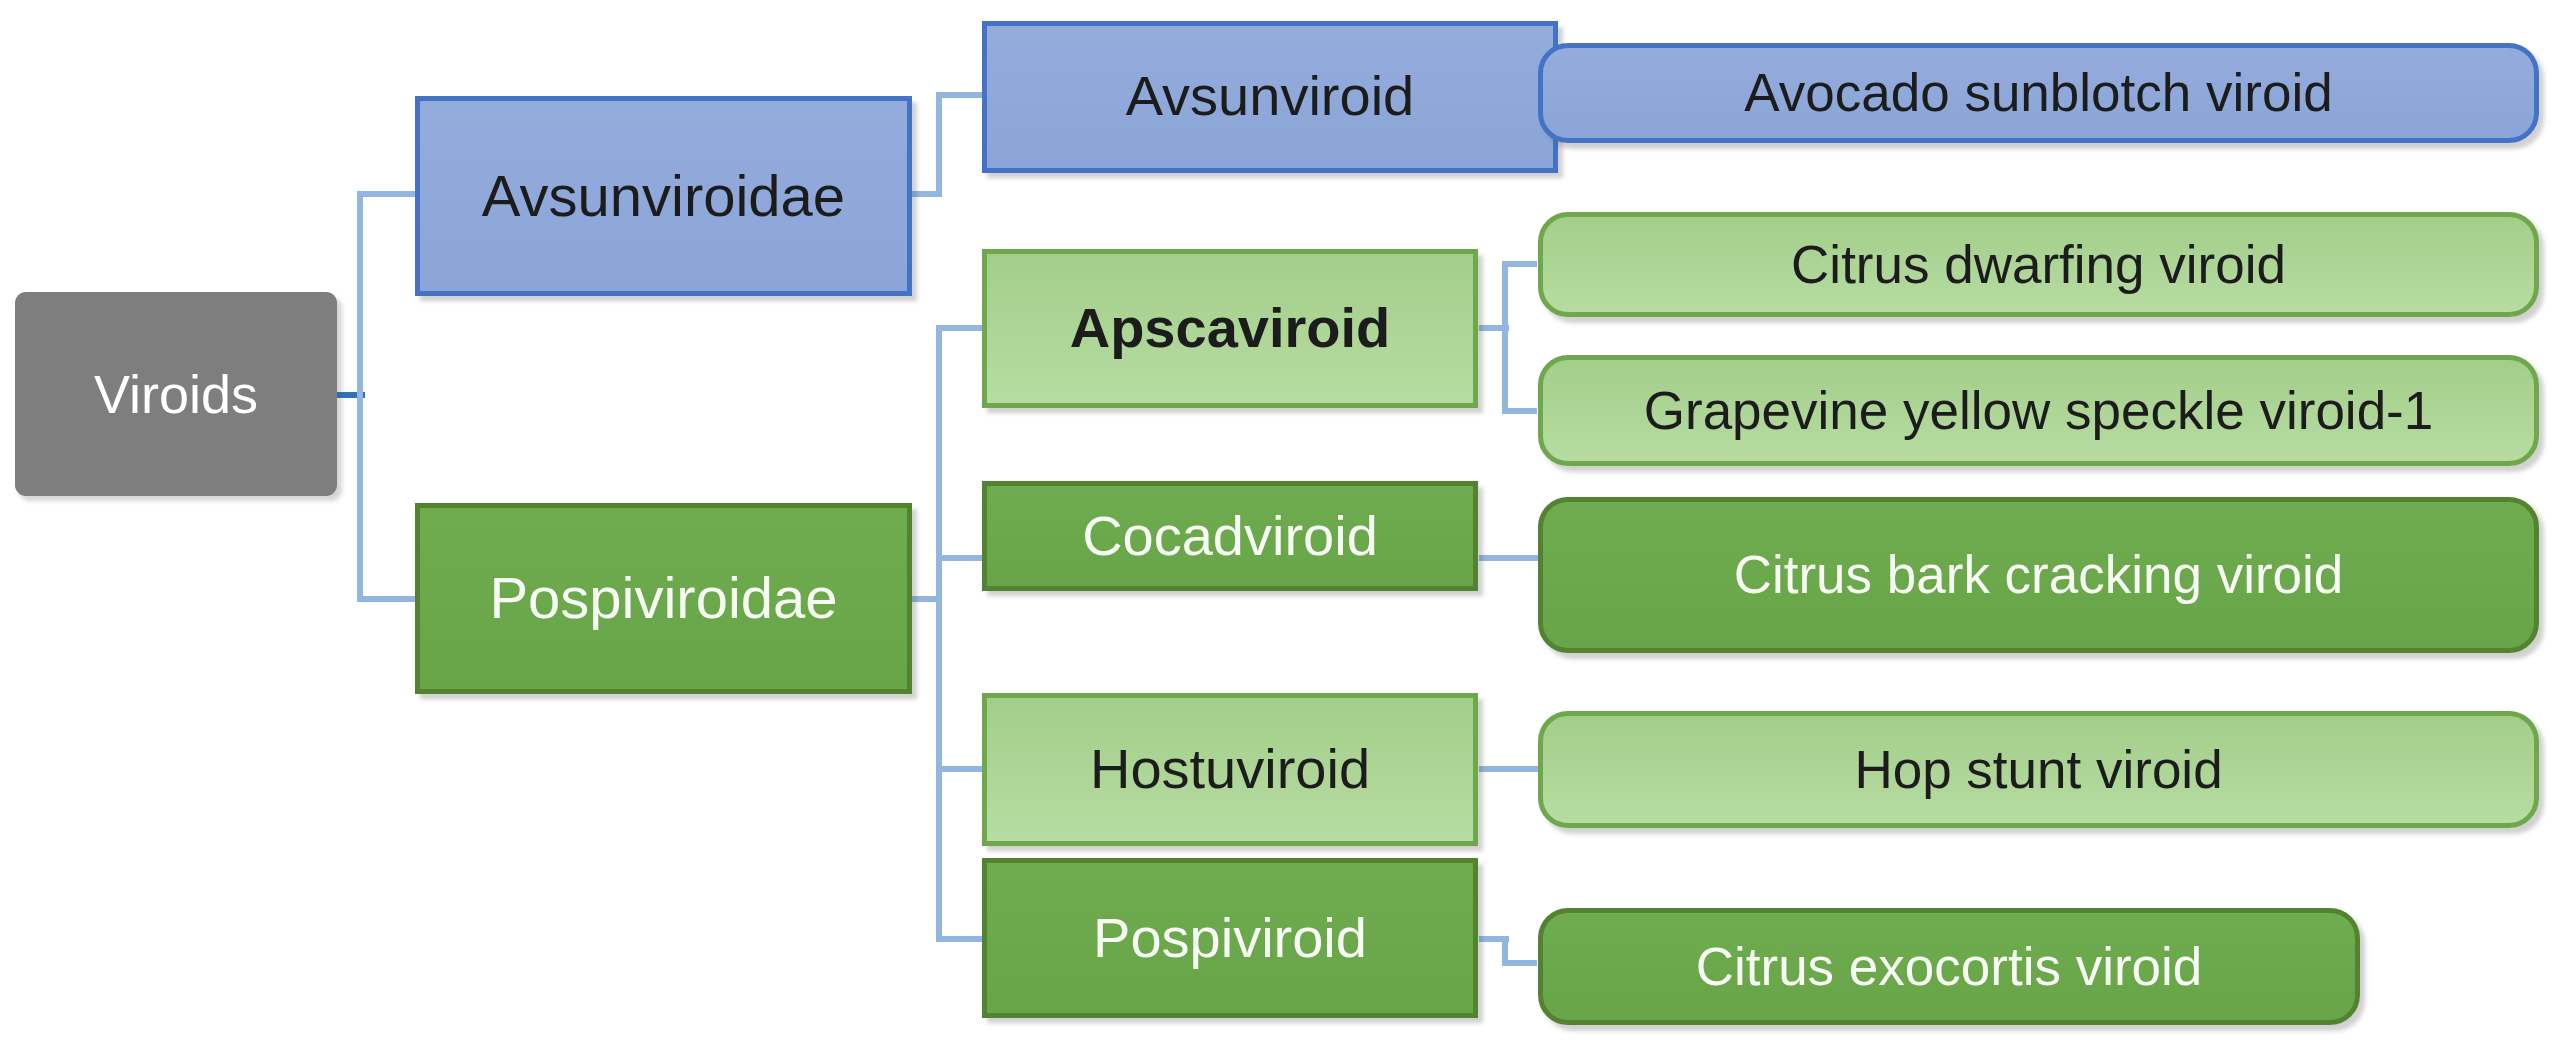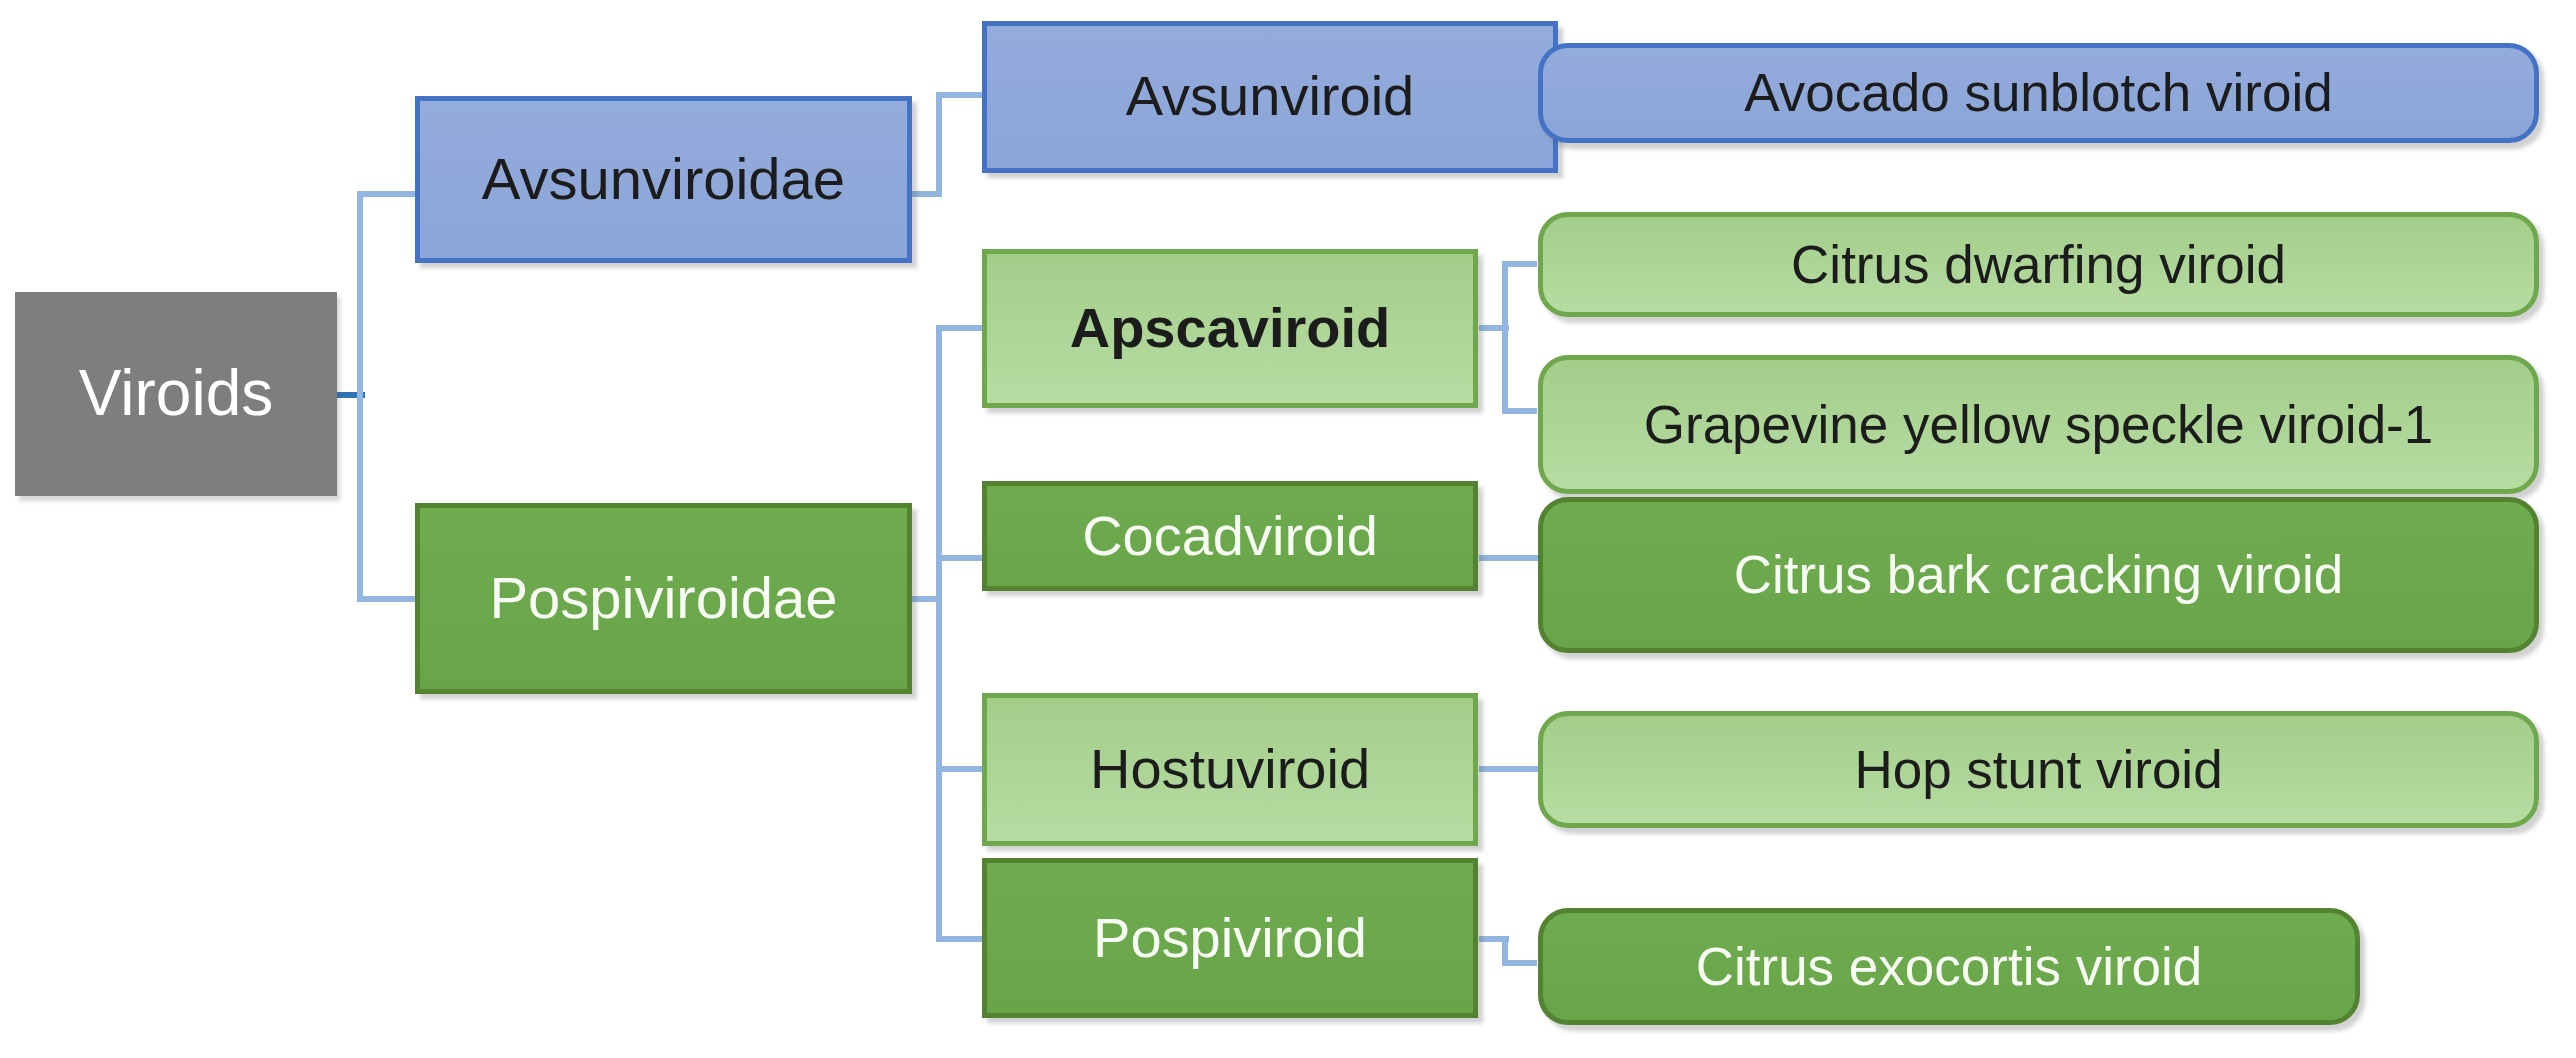--- a/index.html
+++ b/index.html
@@ -35,21 +35,21 @@
   .variant-green {
     background: linear-gradient(180deg, #6FAC50 0%, #68A549 100%);
     border: 5px solid #538231;
     color: #F7FBF3;
   }
   .variant-green-light {
     background: linear-gradient(180deg, #A3CE8A 0%, #B7DCA2 100%);
     border: 5px solid #6FA84C;
     color: #1C1C1C;
   }
-  .fs-root    { font-size: 64px; }
+  .fs-root    { font-size: 54px; border-radius: 11px; }
   .fs-family  { font-size: 58px; }
   .fs-genus   { font-size: 56px; }
   .fs-species { font-size: 53px; border-radius: 30px; }
   .conn { position: absolute; background: #93B6E1; }
   .conn.dark { background: #2E74B5; }
 </style>
 </head>
 <body>
 
 <div class="stage">
@@ -79,21 +79,21 @@
   <div class="conn" style="left:1479px; top:555px;  width:59px;  height:5.8px;"></div>
   <div class="conn" style="left:1479px; top:766px;  width:59px;  height:5.8px;"></div>
   <div class="conn" style="left:1479px; top:936px; width:30px;  height:5.8px;"></div>
   <div class="conn" style="left:1502px; top:936px; width:5.8px;   height:30px;"></div>
   <div class="conn" style="left:1502px; top:960px; width:35px;  height:5.8px;"></div>
 
   <div class="box variant-gray fs-root" style="left:15px; top:292px; width:322px; height:204px;">
     <span>Viroids</span>
   </div>
 
-  <div class="box variant-blue fs-family" style="left:415px; top:96px; width:497px; height:167px;">
+  <div class="box variant-blue fs-family" style="left:415px; top:96px; width:497px; height:200px;">
     <span>Avsunviroidae</span>
   </div>
   <div class="box variant-green fs-family" style="left:415px; top:503px; width:497px; height:191px;">
     <span>Pospiviroidae</span>
   </div>
 
   <div class="box variant-blue fs-genus" style="left:982px; top:20.5px; width:576px; height:152px;">
     <span>Avsunviroid</span>
   </div>
   <div class="box variant-green-light fs-genus" style="left:982px; top:249px; width:496px; height:159px;font-weight:bold;">
@@ -108,21 +108,21 @@
   <div class="box variant-green fs-genus" style="left:982px; top:858px; width:496px; height:160px;">
     <span>Pospiviroid</span>
   </div>
 
   <div class="box variant-blue fs-species" style="left:1538px; top:43px; width:1001px; height:100px;">
     <span>Avocado sunblotch viroid</span>
   </div>
   <div class="box variant-green-light fs-species" style="left:1538px; top:212px; width:1001px; height:105px;">
     <span>Citrus dwarfing viroid</span>
   </div>
-  <div class="box variant-green-light fs-species" style="left:1538px; top:355px; width:1001px; height:139px;">
+  <div class="box variant-green-light fs-species" style="left:1538px; top:355px; width:1001px; height:111px;">
     <span>Grapevine yellow speckle viroid-1</span>
   </div>
   <div class="box variant-green fs-species" style="left:1538px; top:497px; width:1001px; height:156px;">
     <span>Citrus bark cracking viroid</span>
   </div>
   <div class="box variant-green-light fs-species" style="left:1538px; top:711px; width:1001px; height:117px;">
     <span>Hop stunt viroid</span>
   </div>
   <div class="box variant-green fs-species" style="left:1538px; top:908px; width:822px; height:117px;">
     <span>Citrus exocortis viroid</span>

